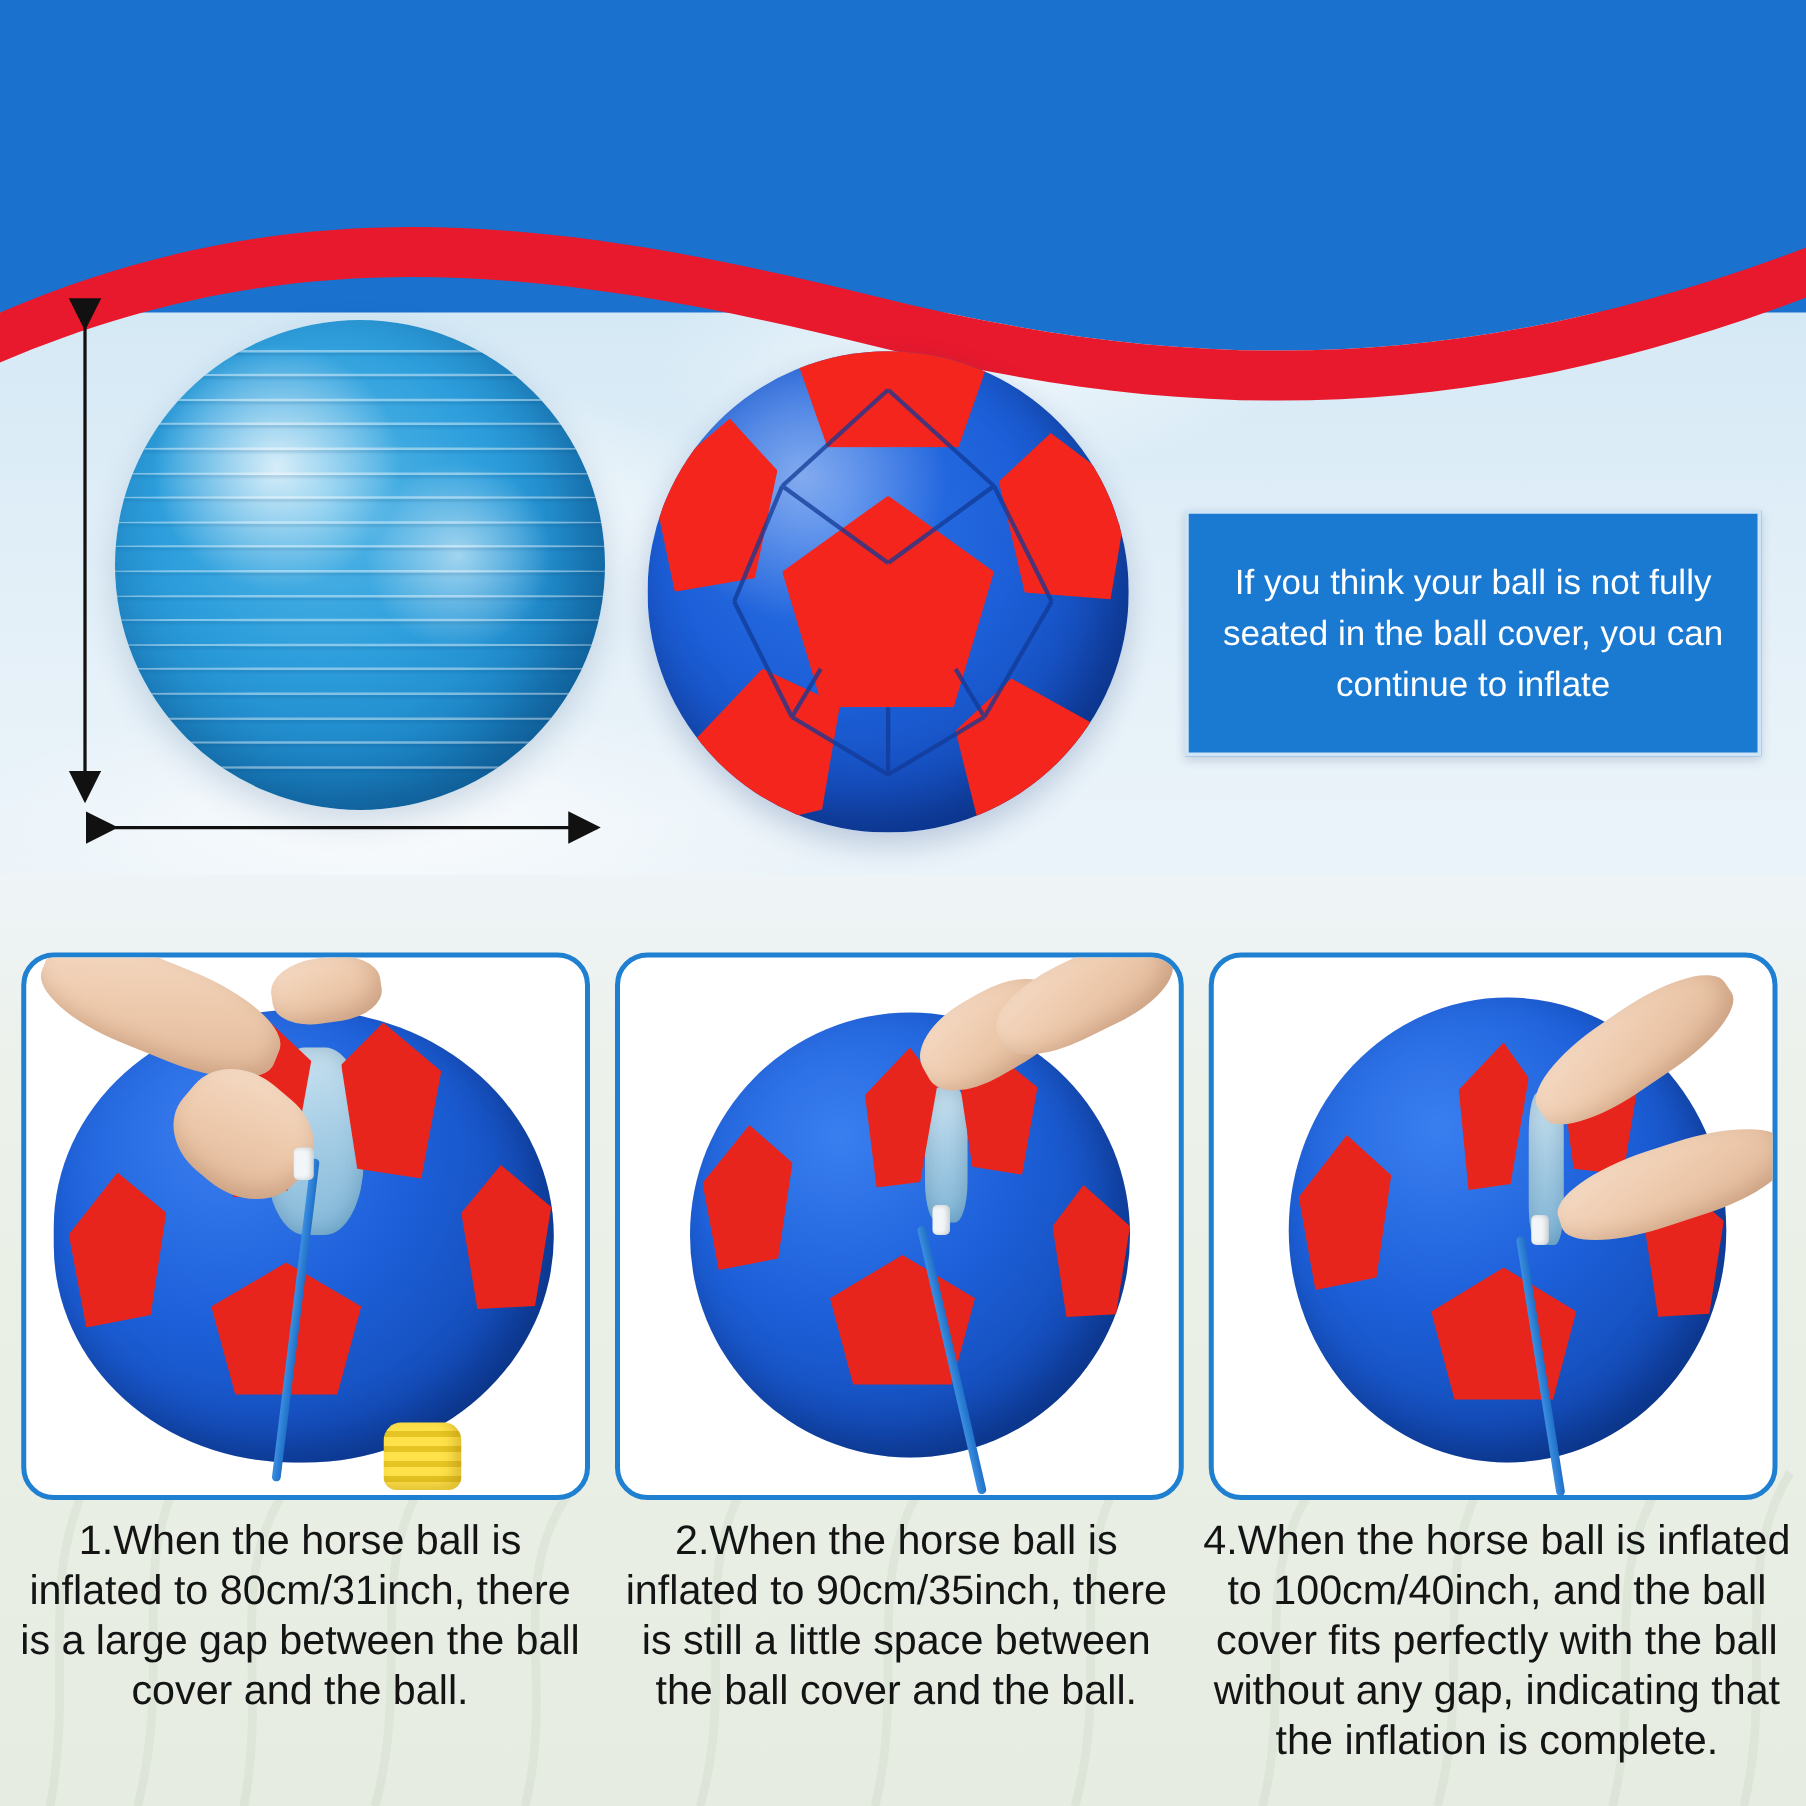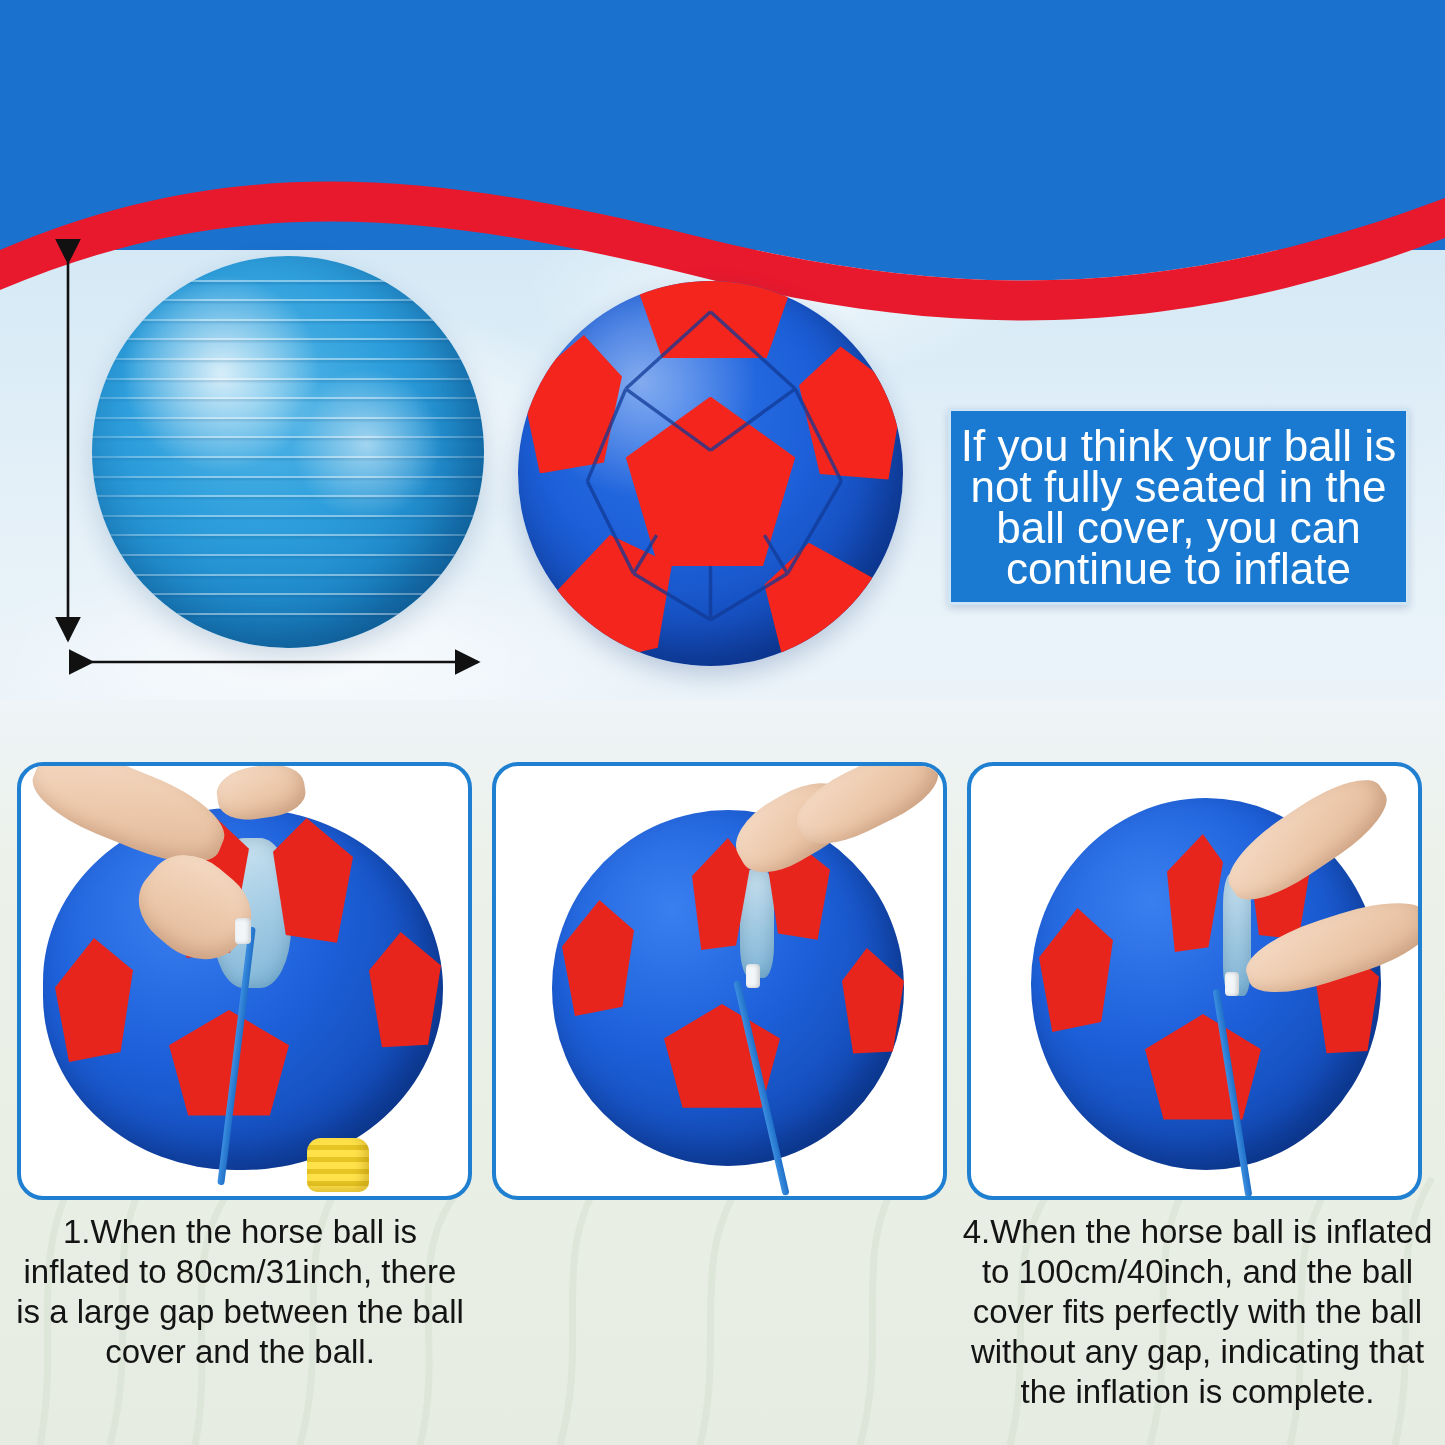--- a/index.html
+++ b/index.html
@@ -148,21 +148,21 @@
     position:absolute;left:948px;top:408px;width:461px;height:197px;
     background:#1a79d0;
     border:3px solid #cfe4f4;
     box-sizing:border-box;
     display:flex;align-items:center;justify-content:center;
     z-index:14;
     box-shadow:0 3px 8px rgba(0,40,90,.18);
   }
   .callout p{
     margin:0;color:#fff;text-align:center;
-    font-size:44px;line-height:41px;
+    font-size:28px;line-height:41px;
     font-family:"Liberation Sans", sans-serif;
   }
 
   
   .panels{position:absolute;left:0;top:762px;width:1445px;height:440px;z-index:14;}
   .panel{
     position:absolute;top:0;width:455px;height:438px;
     border:4px solid #1f7fd0;border-radius:26px;
     background:#ffffff;
     box-sizing:border-box;overflow:hidden;
@@ -370,16 +370,17 @@
         <div class="arm" style="left:246px;top:42px;width:180px;height:62px;transform:rotate(-34deg);"></div>
         <div class="arm" style="left:272px;top:150px;width:190px;height:62px;transform:rotate(-18deg);"></div>
         <div class="hose" style="left:258px;top:222px;height:210px;transform:rotate(-9deg);"></div>
         <div class="nozzle" style="left:254px;top:206px;width:14px;height:24px;"></div>
       </div>
     </div>
   </div>
 
   <div class="caps">
     <div class="cap c1">1.When the horse ball is inflated to 80cm/31inch, there is a large gap between the ball cover and the ball.</div>
+    <div class="cap c2">2.When the horse ball is inflated to 90cm/35inch, there is still a little space between the ball cover and the ball.</div>
     <div class="cap c3">4.When the horse ball is inflated to 100cm/40inch, and the ball cover fits perfectly with the ball without any gap, indicating that the inflation is complete.</div>
   </div>
 
 </div>
 
 </body></html>

